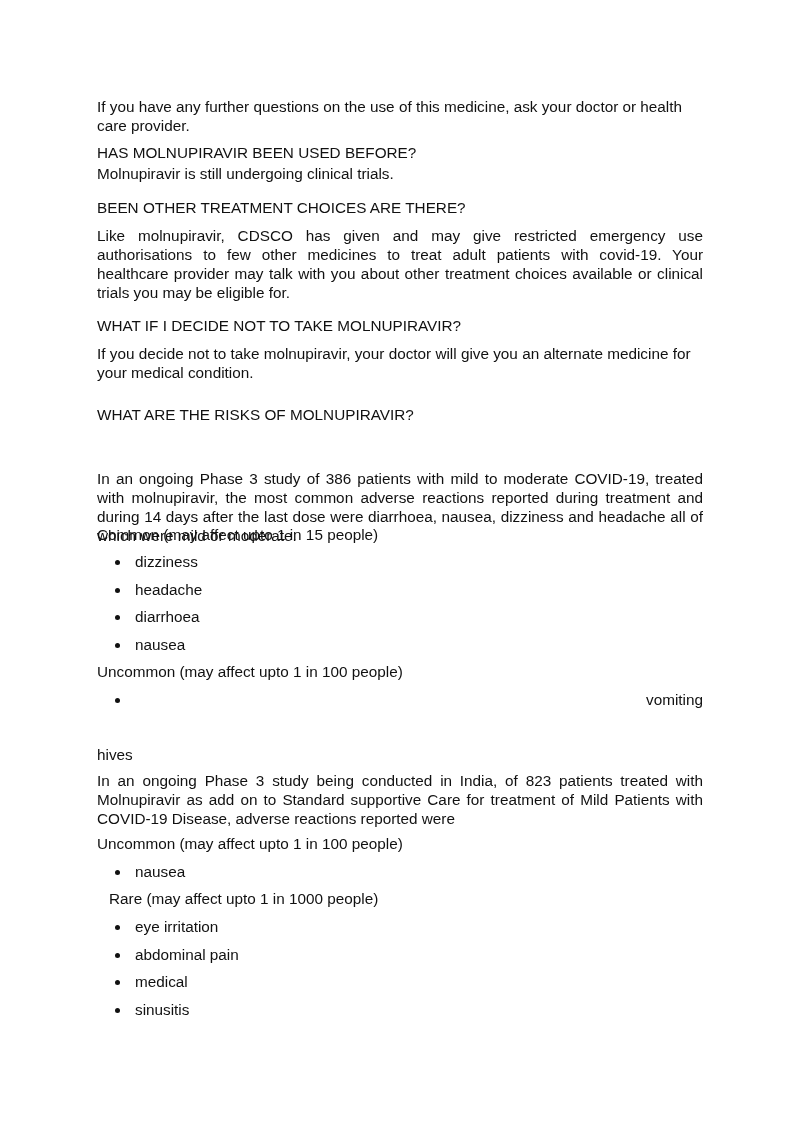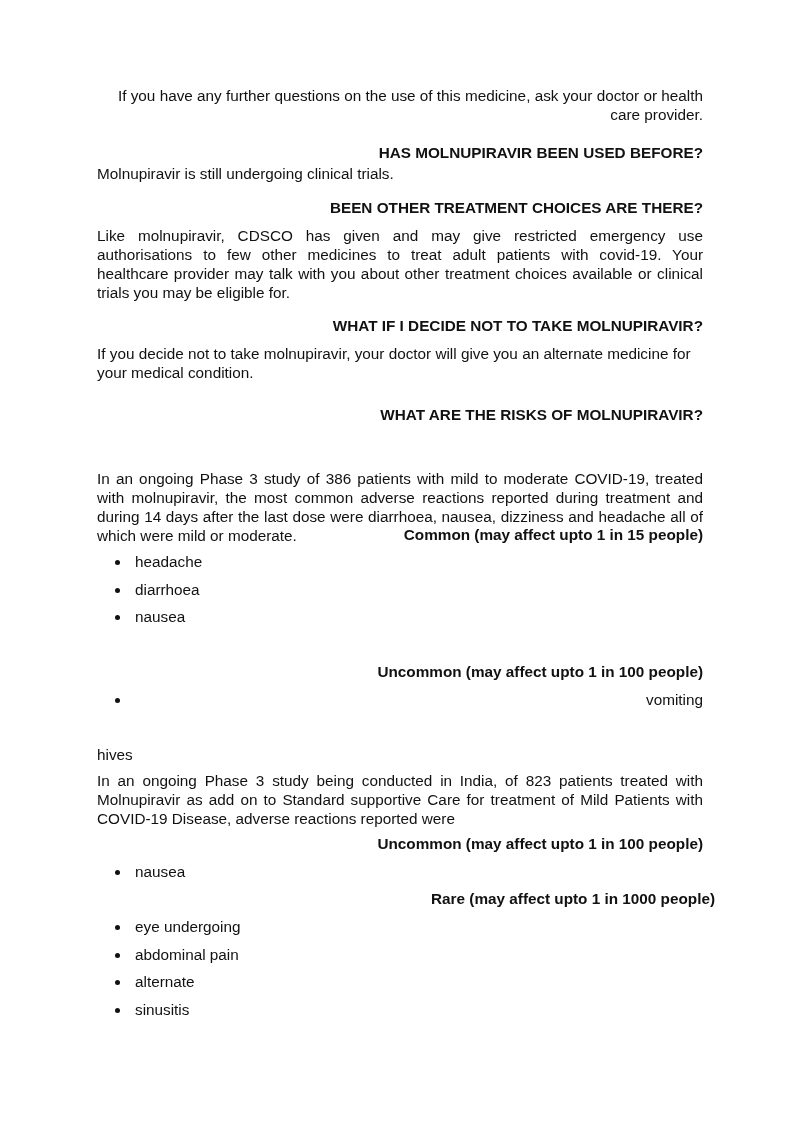--- a/index.html
+++ b/index.html
@@ -1,46 +1,47 @@
 <!DOCTYPE html>
 <html><head>
   <meta charset="utf-8">
   <style>
     html, body { margin: 0; padding: 0; background: #ffffff; }
     body { width: 800px; height: 1131px; position: relative; overflow: hidden; font-family: "Liberation Sans", sans-serif; color: #111111; }
     .page { position: absolute; left: 97px; top: 0; width: 606px; }
     .p { font-size: 15.3px; line-height: 19px; margin: 0; }
     .j { text-align: justify; text-align-last: left; }
-    .h { font-size: 15.3px; line-height: 19px; font-weight: bold; margin: 0; text-align: right; }
+    .h { font-size: 15.3px; line-height: 19px; font-weight: normal; margin: 0; }
     ul { list-style: none; margin: 0; padding: 0; }
     li { position: relative; padding-left: 38px; font-size: 15.3px; line-height: 19px; height: 19px; margin-bottom: 8.5px; }
     li .bullet { position: absolute; left: 18px; top: 8px; width: 5px; height: 5px; border-radius: 50%; background: #111; }
     .abs { position: absolute; left: 0; width: 606px; }
   </style>
 </head>
 <body>
 
 <div class="page">
 
-  <p class="p abs" style="top:86px;text-align:right;">If you have any further questions on the use of this medicine, ask your doctor or health care provider.</p>
+  <p class="p abs" style="top:97px;">If you have any further questions on the use of this medicine, ask your doctor or health care provider.</p>
 
   <h2 class="h abs" style="top:143px;">HAS MOLNUPIRAVIR BEEN USED BEFORE?</h2>
   <p class="p abs" style="top:164px;">Molnupiravir is still undergoing clinical trials.</p>
 
   <h2 class="h abs" style="top:198px;">BEEN OTHER TREATMENT CHOICES ARE THERE?</h2>
   <p class="p j abs" style="top:226px;">Like molnupiravir, CDSCO has given and may give restricted emergency use authorisations to few other medicines to treat adult patients with covid-19. Your healthcare provider may talk with you about other treatment choices available or clinical trials you may be eligible for.</p>
 
   <h2 class="h abs" style="top:316px;">WHAT IF I DECIDE NOT TO TAKE MOLNUPIRAVIR?</h2>
   <p class="p abs" style="top:344px;">If you decide not to take molnupiravir, your doctor will give you an alternate medicine for your medical condition.</p>
 
   <h2 class="h abs" style="top:405px;">WHAT ARE THE RISKS OF MOLNUPIRAVIR?</h2>
   <p class="p j abs" style="top:426px;margin-top:43px;">In an ongoing Phase 3 study of 386 patients with mild to moderate COVID-19, treated with molnupiravir, the most common adverse reactions reported during treatment and during 14 days after the last dose were diarrhoea, nausea, dizziness and headache all of which were mild or moderate.</p>
 
   <h3 class="h abs" style="top:525px;">Common (may affect upto 1 in 15 people)</h3>
   <ul class="abs" style="top:552px;">
+    <li><span class="bullet"></span><span>dizziness</span></li>
     <li><span class="bullet"></span><span>headache</span></li>
     <li><span class="bullet"></span><span>diarrhoea</span></li>
     <li><span class="bullet"></span><span>nausea</span></li>
   </ul>
 
   <h3 class="h abs" style="top:662px;">Uncommon (may affect upto 1 in 100 people)</h3>
   <ul class="abs" style="top:690px;text-align:right;">
     <li><span class="bullet"></span><span>vomiting</span></li>
   </ul>
 
@@ -48,19 +49,19 @@
 
   <p class="p j abs" style="top:771px;">In an ongoing Phase 3 study being conducted in India, of 823 patients treated with Molnupiravir as add on to Standard supportive Care for treatment of Mild Patients with COVID-19 Disease, adverse reactions reported were</p>
 
   <h3 class="h abs" style="top:834px;">Uncommon (may affect upto 1 in 100 people)</h3>
   <ul class="abs" style="top:862px;">
     <li><span class="bullet"></span><span>nausea</span></li>
   </ul>
 
   <h3 class="h abs" style="top:889px;margin-left:12px;">Rare (may affect upto 1 in 1000 people)</h3>
   <ul class="abs" style="top:917px;">
-    <li><span class="bullet"></span><span>eye undergoing</span></li>
+    <li><span class="bullet"></span><span>eye irritation</span></li>
     <li><span class="bullet"></span><span>abdominal pain</span></li>
-    <li><span class="bullet"></span><span>alternate</span></li>
+    <li><span class="bullet"></span><span>medical</span></li>
     <li><span class="bullet"></span><span>sinusitis</span></li>
   </ul>
 
 </div>
 
 </body></html>

